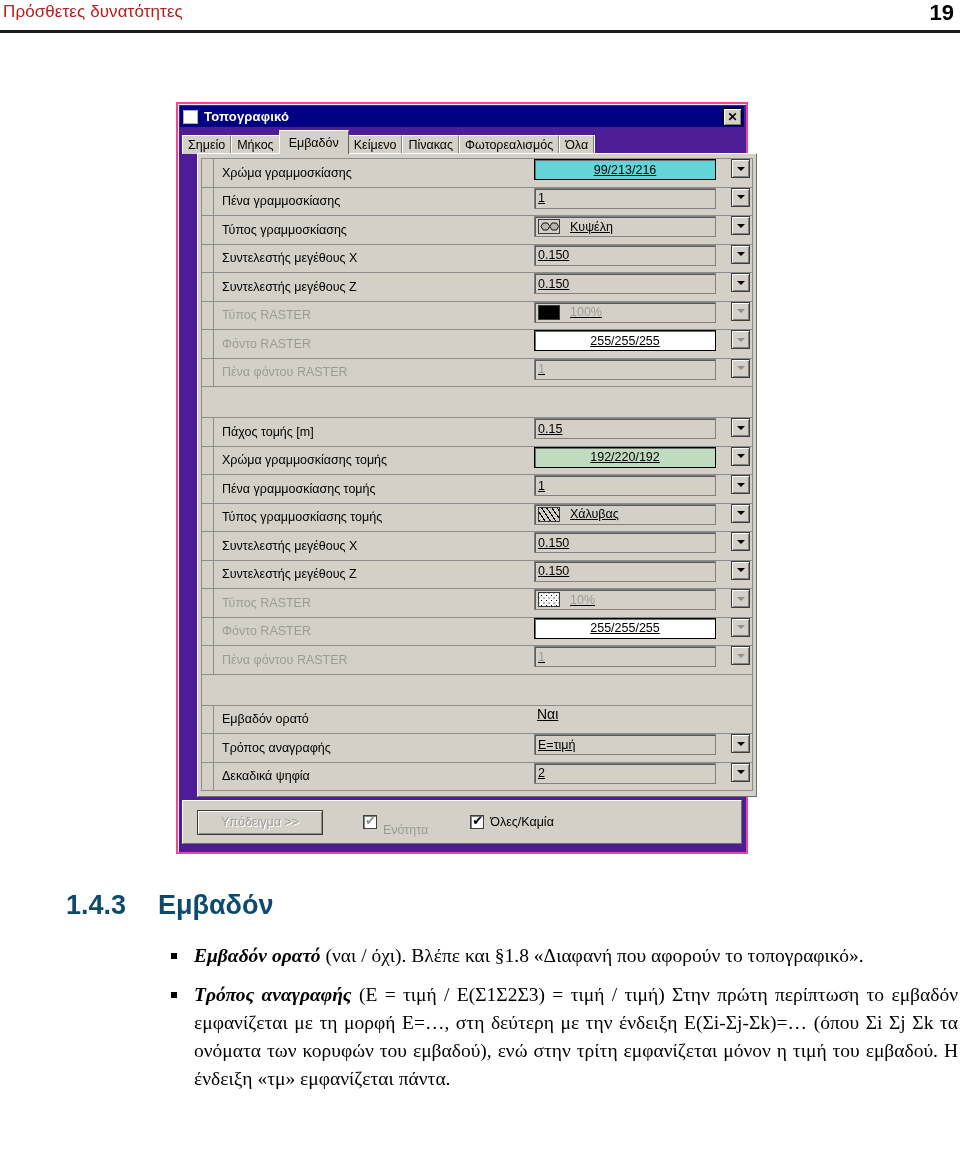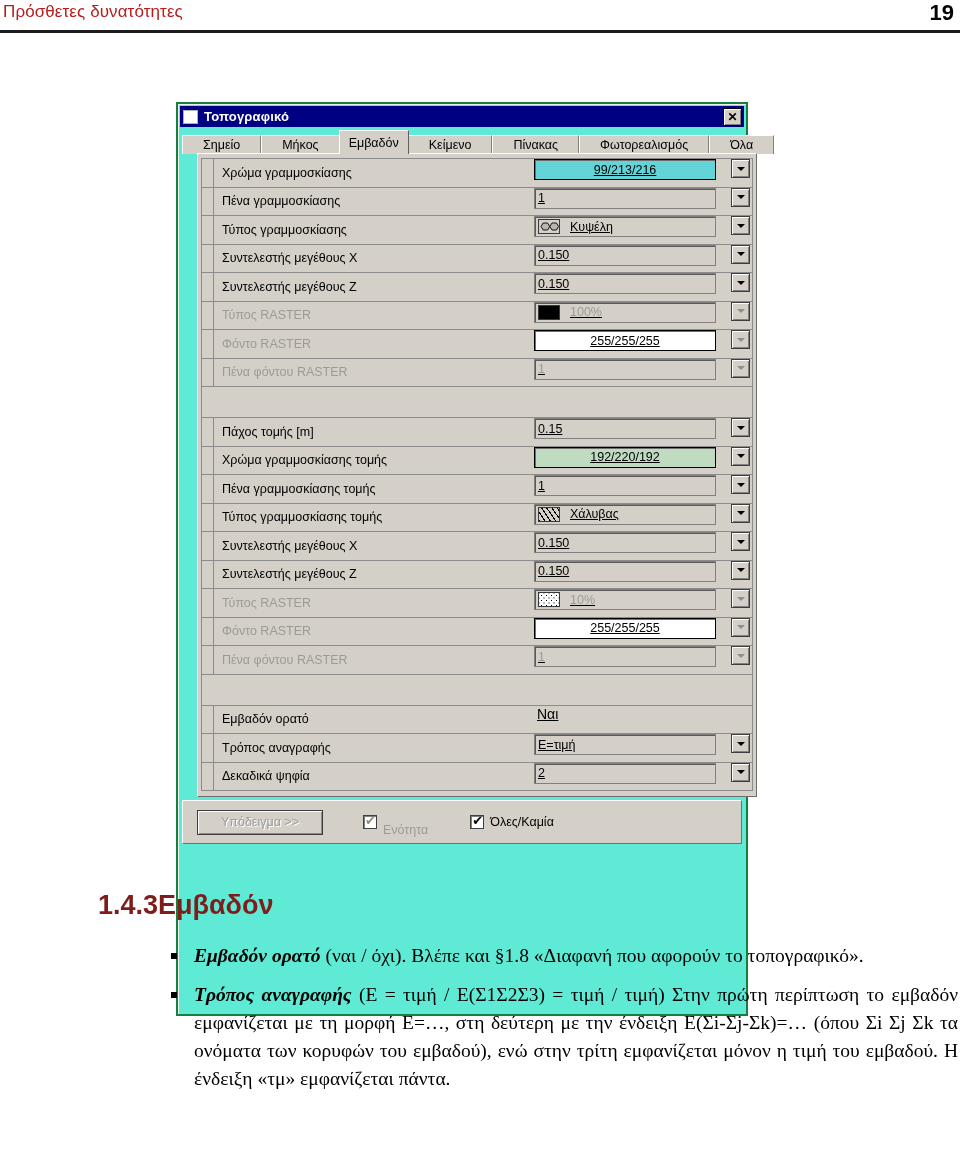--- a/index.html
+++ b/index.html
@@ -44,23 +44,23 @@
     border-top: 2px solid #1c1c1c;
     border-bottom: 1px solid #1c1c1c;
     box-sizing: content-box;
   }
 
   
   .dialog {
     position: absolute;
     left: 176px; top: 102px;
     width: 572px;
-    height: 914px;
-    background: #5eead4;
-    border: 2px solid #15803d;
+    height: 752px;
+    background: #4c1d95;
+    border: 2px solid #ec4899;
     box-sizing: border-box;
     box-shadow: 1px 1px 0 #efefef inset;
   }
   .titlebar {
     position: absolute;
     left: 2px; top: 2px;
     width: 564px;
     height: 21px;
     background: #000082;
     display: flex;
@@ -105,21 +105,21 @@
   .tabstrip {
     position: absolute;
     left: 4px; top: 26px;
     width: 560px;
     height: 24px;
     display: flex;
     align-items: flex-end;
   }
   .tab {
     height: 19px;
-    padding: 0 20px;
+    padding: 0 5px;
     background: #d4d0c8;
     border-left: 1px solid #ffffff;
     border-top: 1px solid #ffffff;
     border-right: 1px solid #808080;
     font-size: 12.5px;
     color: #000;
     display: flex;
     align-items: center;
     white-space: nowrap;
     cursor: pointer;
@@ -347,22 +347,21 @@
     width: 960px;
   }
   .sec-head {
     position: absolute;
     left: 66px; top: 10px;
     display: flex;
     align-items: baseline;
     font-family: "Liberation Sans", sans-serif;
     font-weight: bold;
     font-size: 27px;
-    color: #7f1d1d;
-    text-align: right;
+    color: #0c4a6e;
   }
   .sec-num { width: 92px; }
   .bullets {
     position: absolute;
     left: 168px; top: 62px;
     width: 790px;
   }
   .bullet {
     position: relative;
     font-family: "Liberation Serif", serif;

